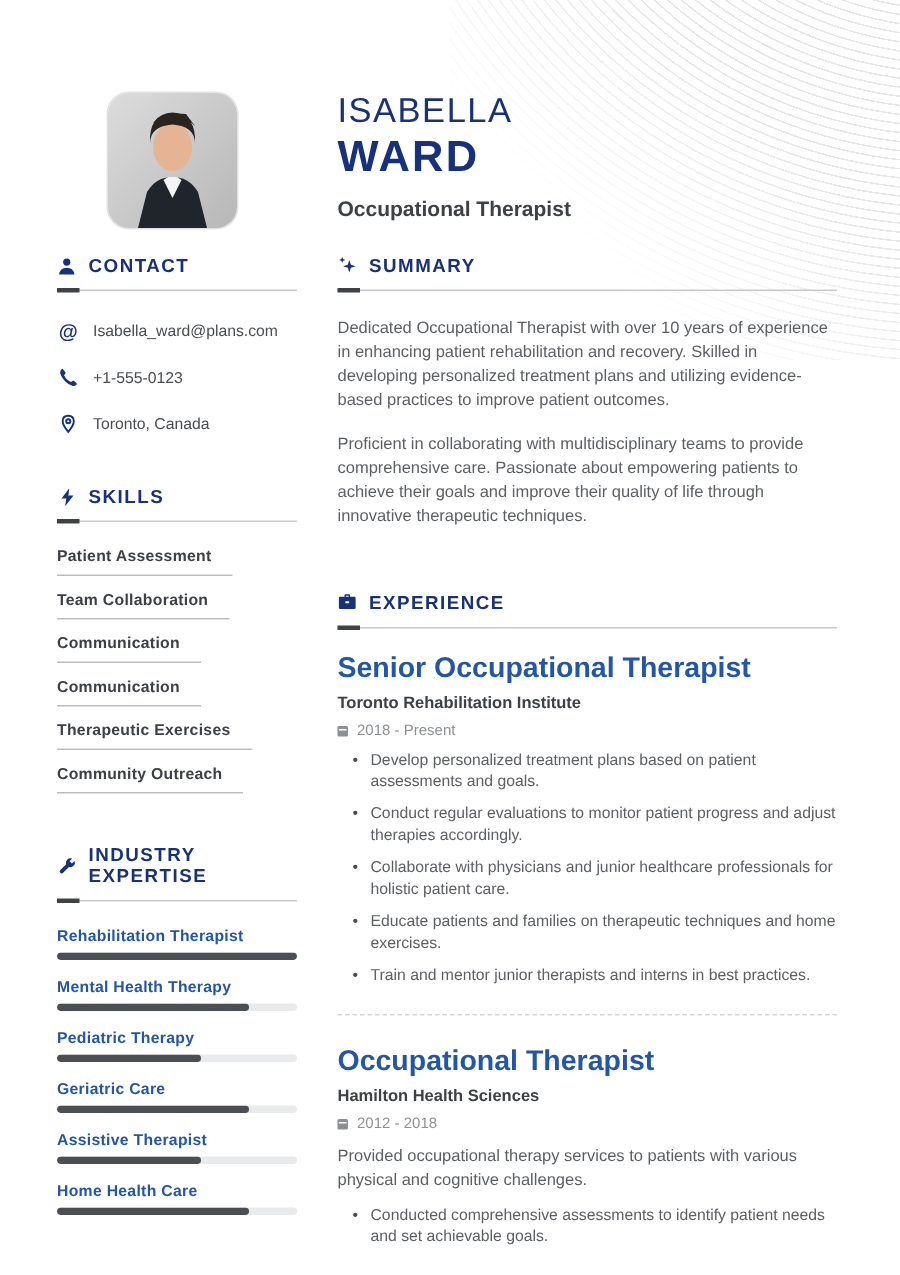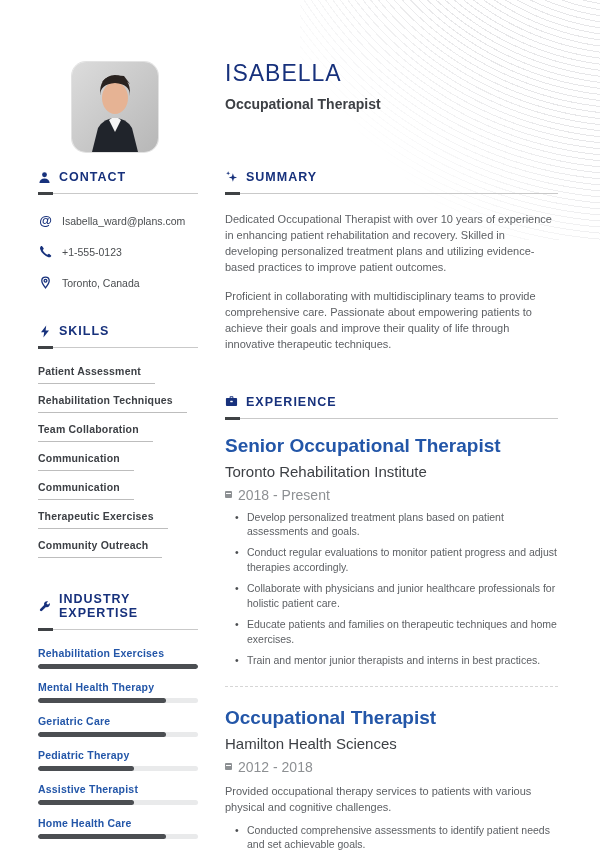--- a/index.html
+++ b/index.html
@@ -73,25 +73,25 @@
   .bar{margin-top:5px;height:5px;border-radius:3px;background:var(--bar-track);overflow:hidden;}
   .bar-fill{height:100%;border-radius:3px;background:var(--bar-fill);}
 
   
   .summary-body{margin-top:17px;font-size:11px;line-height:1.45;color:var(--text-body);}
   .summary-body p + p{margin-top:13px;}
 
   .experience-sec{margin-top:42px;}
   .jobs{margin-top:15px;}
   .job-title{font-size:19px;font-weight:800;color:var(--blue);}
-  .job-company{font-size:15px;font-weight:400;color:var(--text-dark);margin-top:6px;}
+  .job-company{font-size:11px;font-weight:700;color:var(--text-dark);margin-top:6px;}
   .job-period{display:flex;align-items:center;gap:6px;margin-top:7px;}
   .cal-icon{width:7px;height:7px;background:#8D9093;border-radius:1px;position:relative;}
   .cal-icon::after{content:'';position:absolute;left:1px;right:1px;top:2px;height:1px;background:#fff;}
-  .period-text{font-size:14px;color:var(--text-muted);}
+  .period-text{font-size:10px;color:var(--text-muted);}
   .job-desc{margin-top:9px;font-size:11px;line-height:1.45;color:var(--text-body);}
   .bullets{list-style:none;margin-top:7px;}
   .bullets li{position:relative;padding-left:22px;margin-bottom:7px;
     font-size:10.5px;line-height:1.38;color:var(--text-body);}
   .bullets li::before{content:'•';position:absolute;left:10px;color:#4A4D50;}
   .job-sep{border:none;border-top:1px dashed #D6D6D6;margin:18px 0 20px 0;}
 
   svg .navy{fill:var(--navy);}
   svg .navy-stroke{fill:none;stroke:var(--navy);stroke-width:1.4;}
 </style>
@@ -112,20 +112,21 @@
       <rect width="86" height="90" fill="url(#bgg)"></rect>
       <path d="M20 90 L26 66 Q32 56 43 56 Q54 56 60 66 L66 90 Z" fill="#20242b"></path>
       <path d="M37 58 L43 70 L49 58 L46 56 L40 56 Z" fill="#f4f4f4"></path>
       <ellipse cx="43" cy="36" rx="13" ry="16" fill="#e6b394"></ellipse>
       <path d="M28 34 Q27 14 43 13 Q59 14 58 34 Q58 22 43 21 Q28 22 28 34 Z" fill="#2a2320"></path>
       <path d="M30 20 Q36 12 52 14 L58 22 Q52 16 40 17 Z" fill="#2a2320"></path>
     </svg>
   </div>
   <div class="name-block">
     <div class="first-name">ISABELLA</div>
+    <div class="last-name">WARD</div>
     <div class="headline">Occupational Therapist</div>
   </div>
 
   <aside class="sidebar">
 
     <section>
       <div class="sec-head">
         <span class="ico">
           <svg width="13" height="13" viewBox="0 0 14 14">
               <circle class="navy" cx="7" cy="4" r="2.6"></circle>
@@ -165,62 +166,61 @@
         <span class="ico">
           <svg width="12" height="13" viewBox="0 0 12 13">
               <path class="navy" d="M7.2 0.5 L2 7.3 L5.2 7.3 L4.4 12.5 L10 5.4 L6.6 5.4 Z"></path>
             </svg>
         </span>
         <span class="ttl">SKILLS</span>
       </div>
       <div class="divider"></div>
       <div class="skill-list">
         <div class="skill-item">Patient Assessment</div>
-        <div class="skill-item">Rehabilitation Techniques</div>
         <div class="skill-item">Team Collaboration</div>
         <div class="skill-item">Communication</div>
         <div class="skill-item">Communication</div>
         <div class="skill-item">Therapeutic Exercises</div>
         <div class="skill-item">Community Outreach</div>
       </div>
     </section>
 
     <section class="expertise-sec">
       <div class="sec-head">
         <span class="ico">
           <svg width="13" height="13" viewBox="0 0 14 14">
               <path class="navy" d="M12.6 3.2 Q13.4 5.2 11.9 6.7 Q10.5 8.1 8.6 7.5 L4.4 11.7 Q3.4 12.7 2.4 11.7 Q1.4 10.7 2.4 9.7 L6.6 5.5 Q6 3.6 7.4 2.2 Q8.9 0.7 10.9 1.5 L9 3.4 L10.7 5.1 Z"></path>
             </svg>
         </span>
         <span class="ttl">INDUSTRY EXPERTISE</span>
       </div>
       <div class="divider"></div>
       <div class="exp-list">
         <div class="exp-item">
-          <div class="exp-label">Rehabilitation Exercises</div>
+          <div class="exp-label">Rehabilitation Therapist</div>
           <div class="bar">
               <div class="bar-fill" style="width: 100%;"></div>
             </div>
         </div>
         <div class="exp-item">
           <div class="exp-label">Mental Health Therapy</div>
           <div class="bar">
               <div class="bar-fill" style="width: 80%;"></div>
             </div>
         </div>
         <div class="exp-item">
+          <div class="exp-label">Pediatric Therapy</div>
+          <div class="bar">
+              <div class="bar-fill" style="width: 60%;"></div>
+            </div>
+        </div>
+        <div class="exp-item">
           <div class="exp-label">Geriatric Care</div>
           <div class="bar">
               <div class="bar-fill" style="width: 80%;"></div>
-            </div>
-        </div>
-        <div class="exp-item">
-          <div class="exp-label">Pediatric Therapy</div>
-          <div class="bar">
-              <div class="bar-fill" style="width: 60%;"></div>
             </div>
         </div>
         <div class="exp-item">
           <div class="exp-label">Assistive Therapist</div>
           <div class="bar">
               <div class="bar-fill" style="width: 60%;"></div>
             </div>
         </div>
         <div class="exp-item">
           <div class="exp-label">Home Health Care</div>

